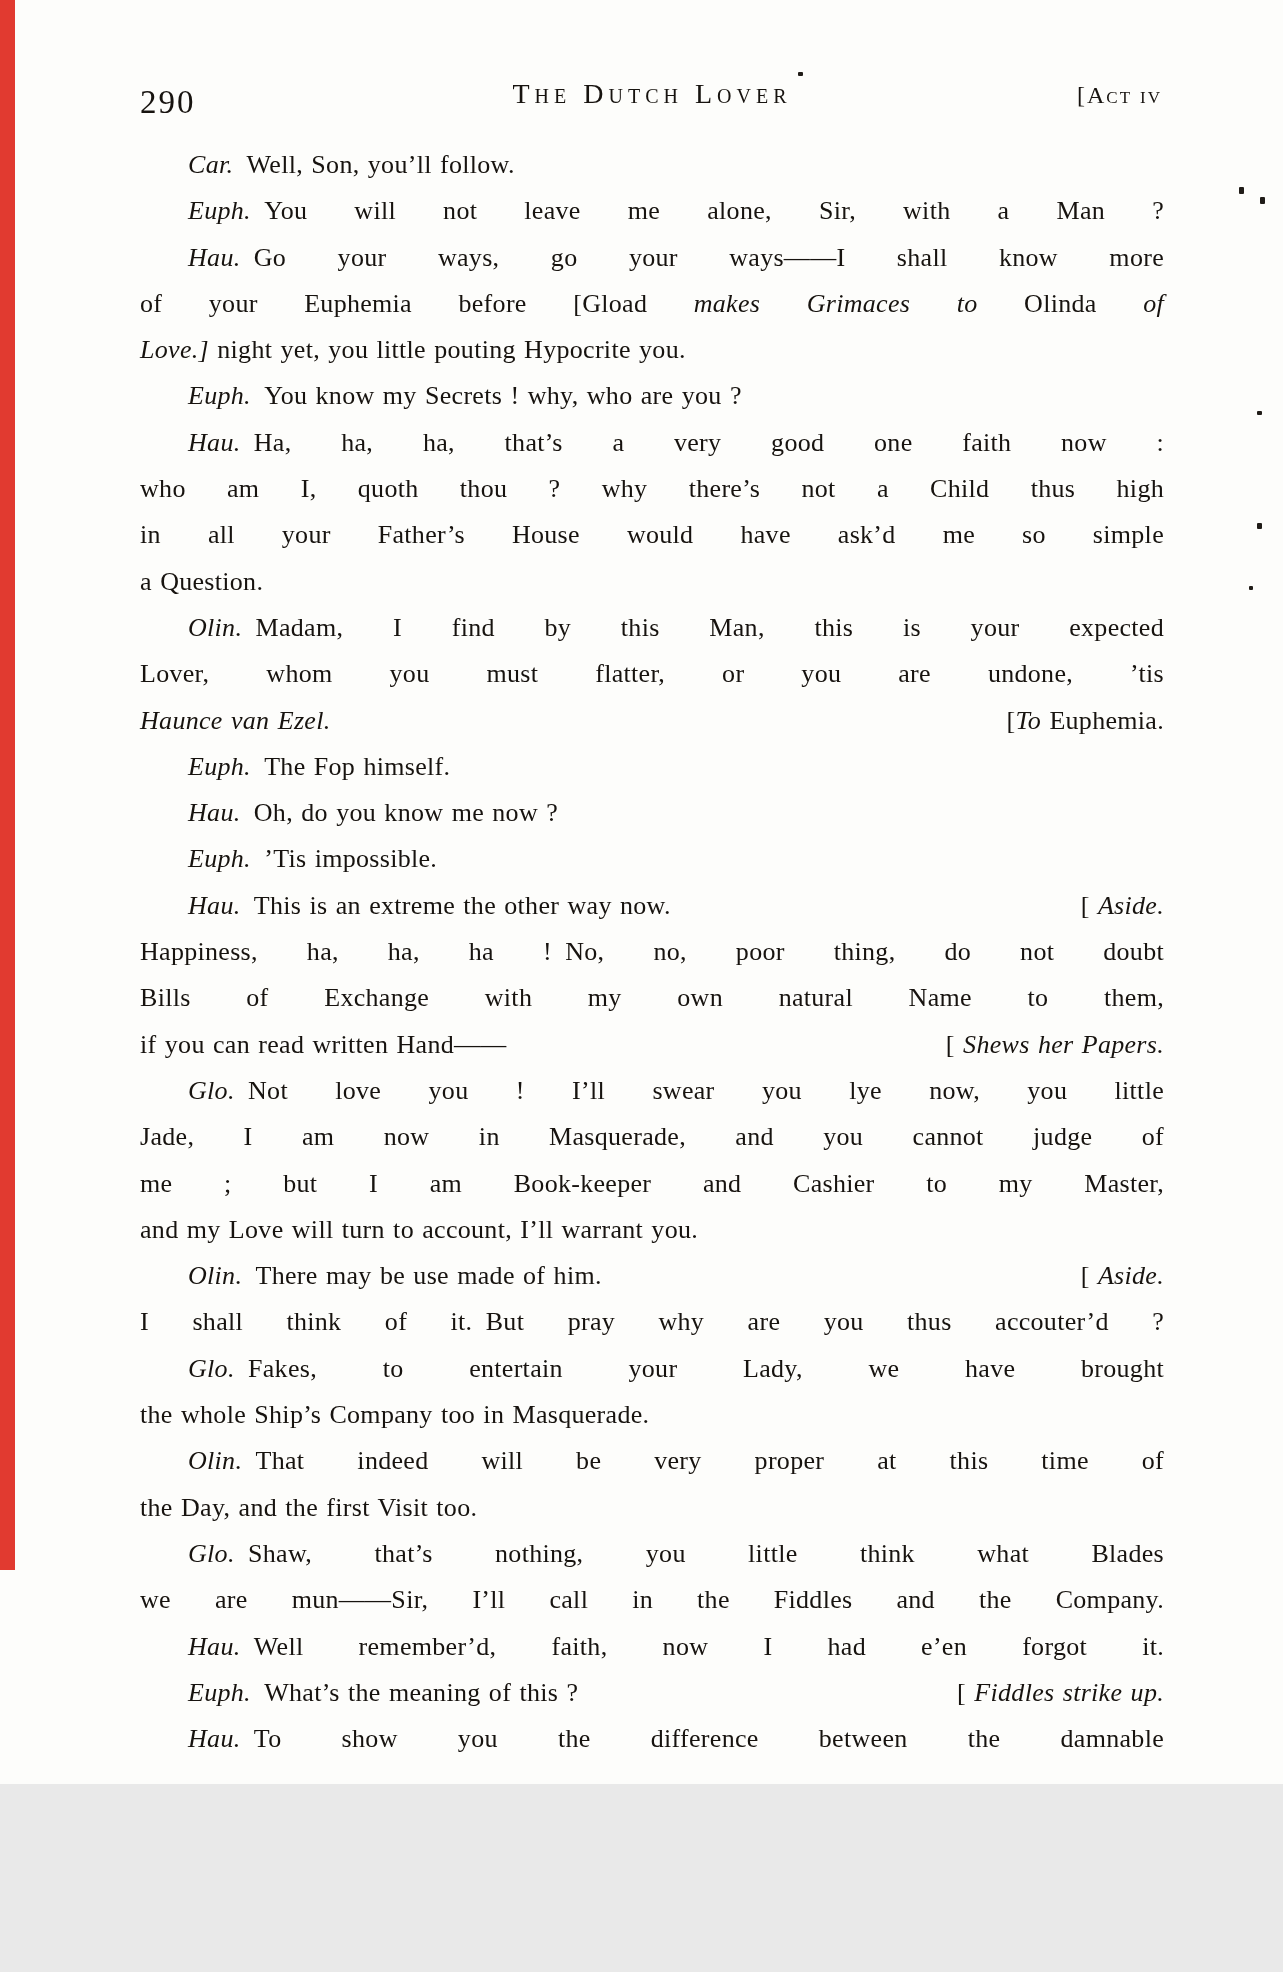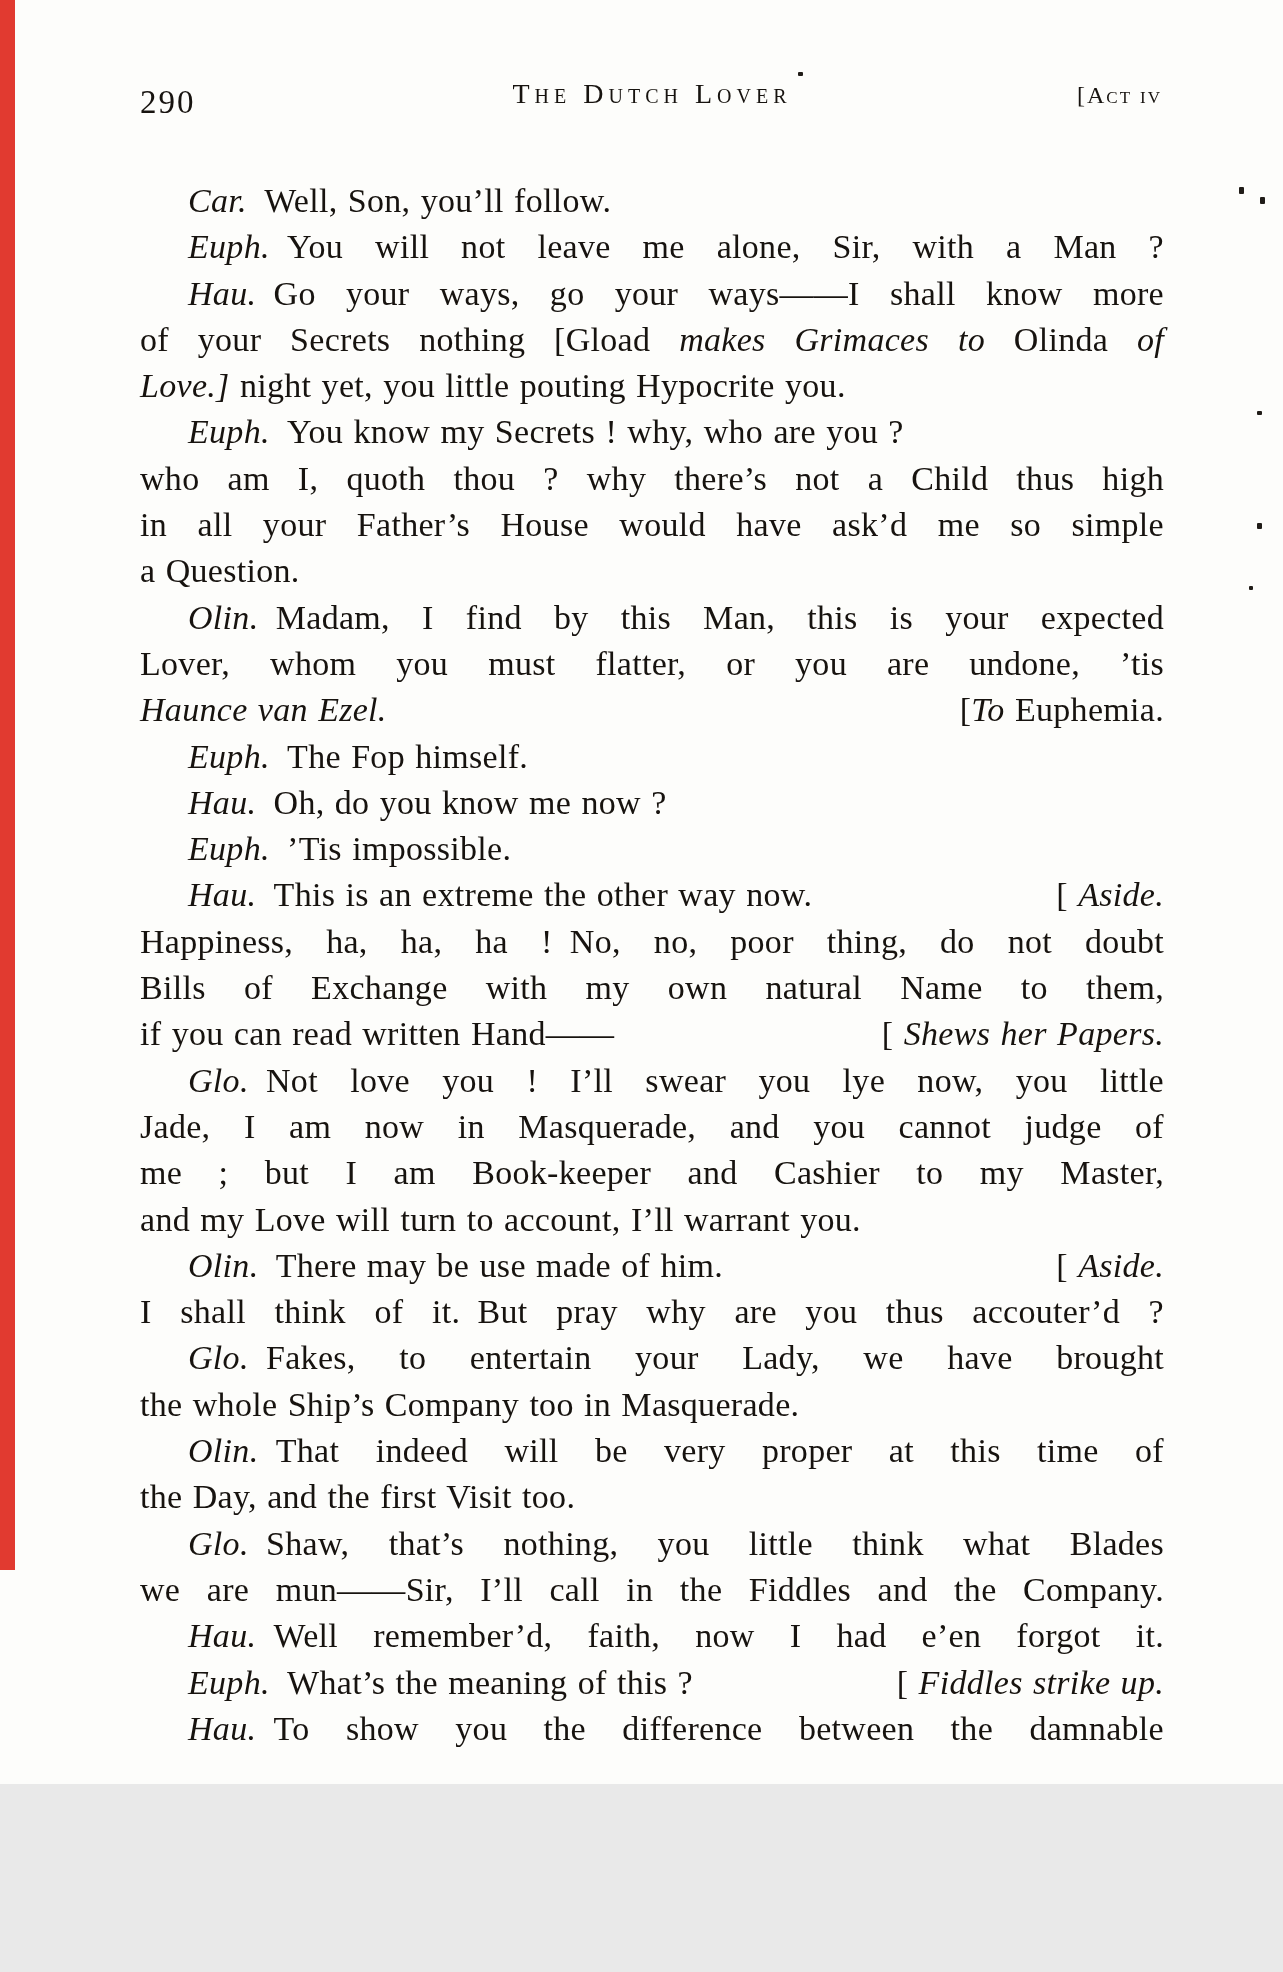--- a/index.html
+++ b/index.html
@@ -20,22 +20,22 @@
   .booktitle{
     position:absolute;left:0;right:0;top:0;text-align:center;
     font-variant:small-caps;font-size:28px;letter-spacing:5px;
   }
   .actlabel{
     position:absolute;right:2px;top:4px;
     font-variant:small-caps;font-size:24px;letter-spacing:2px;
   }
   .textblock{
     position:absolute;left:140px;top:142px;width:1024px;
-    font-size:34px;line-height:46.3px;
-    letter-spacing:0.3px;word-spacing:1.5px;margin-top:36px;
+    font-size:26px;line-height:46.3px;
+    letter-spacing:0.3px;word-spacing:1.5px;
   }
   .line{white-space:normal;}
   .line.ind{text-indent:48px;}
   .line.just{text-align:justify;text-align-last:justify;}
   .line.flexed{display:flex;justify-content:space-between;}
   .line.indpad{padding-left:48px;}
   .it{font-style:italic;}
   .ro{font-style:normal;}
   .speck{position:absolute;background:#201c18;border-radius:1px;}
 </style>
@@ -49,23 +49,24 @@
   <div class="header">
     <span class="pagenum">290</span>
     <span class="booktitle">The Dutch Lover</span>
     <span class="actlabel">[Act iv</span>
   </div>
 
   <div class="textblock" id="textblock">
       <div class="line ind"><span class="it">Car.</span><span class="ro"> Well, Son, you’ll follow.</span></div>
       <div class="line just ind"><span class="it">Euph.</span><span class="ro"> You will not leave me alone, Sir, with a Man ?</span></div>
       <div class="line just ind"><span class="it">Hau.</span><span class="ro"> Go your ways, go your ways——I shall know more</span></div>
-      <div class="line just"><span class="ro">of your Secrets nothing [Gload </span><span class="it">makes Grimaces to </span><span class="ro">Olinda </span><span class="it">of</span></div>
+      <div class="line just"><span class="ro">of your Euphemia before [Gload </span><span class="it">makes Grimaces to </span><span class="ro">Olinda </span><span class="it">of</span></div>
       <div class="line"><span class="it">Love.]</span><span class="ro"> night yet, you little pouting Hypocrite you.</span></div>
       <div class="line ind"><span class="it">Euph.</span><span class="ro"> You know my Secrets ! why, who are you ?</span></div>
+      <div class="line just ind"><span class="it">Hau.</span><span class="ro"> Ha, ha, ha, that’s a very good one faith now :</span></div>
       <div class="line just"><span class="ro">who am I, quoth thou ? why there’s not a Child thus high</span></div>
       <div class="line just"><span class="ro">in all your Father’s House would have ask’d me so simple</span></div>
       <div class="line"><span class="ro">a Question.</span></div>
       <div class="line just ind"><span class="it">Olin.</span><span class="ro"> Madam, I find by this Man, this is your expected</span></div>
       <div class="line just"><span class="ro">Lover, whom you must flatter, or you are undone, ’tis</span></div>
       <div class="line flexed">
         <span><span class="it">Haunce van Ezel.</span></span>
         <span><span class="ro">[</span><span class="it">To </span><span class="ro">Euphemia.</span></span>
       </div>
       <div class="line ind"><span class="it">Euph.</span><span class="ro"> The Fop himself.</span></div>

